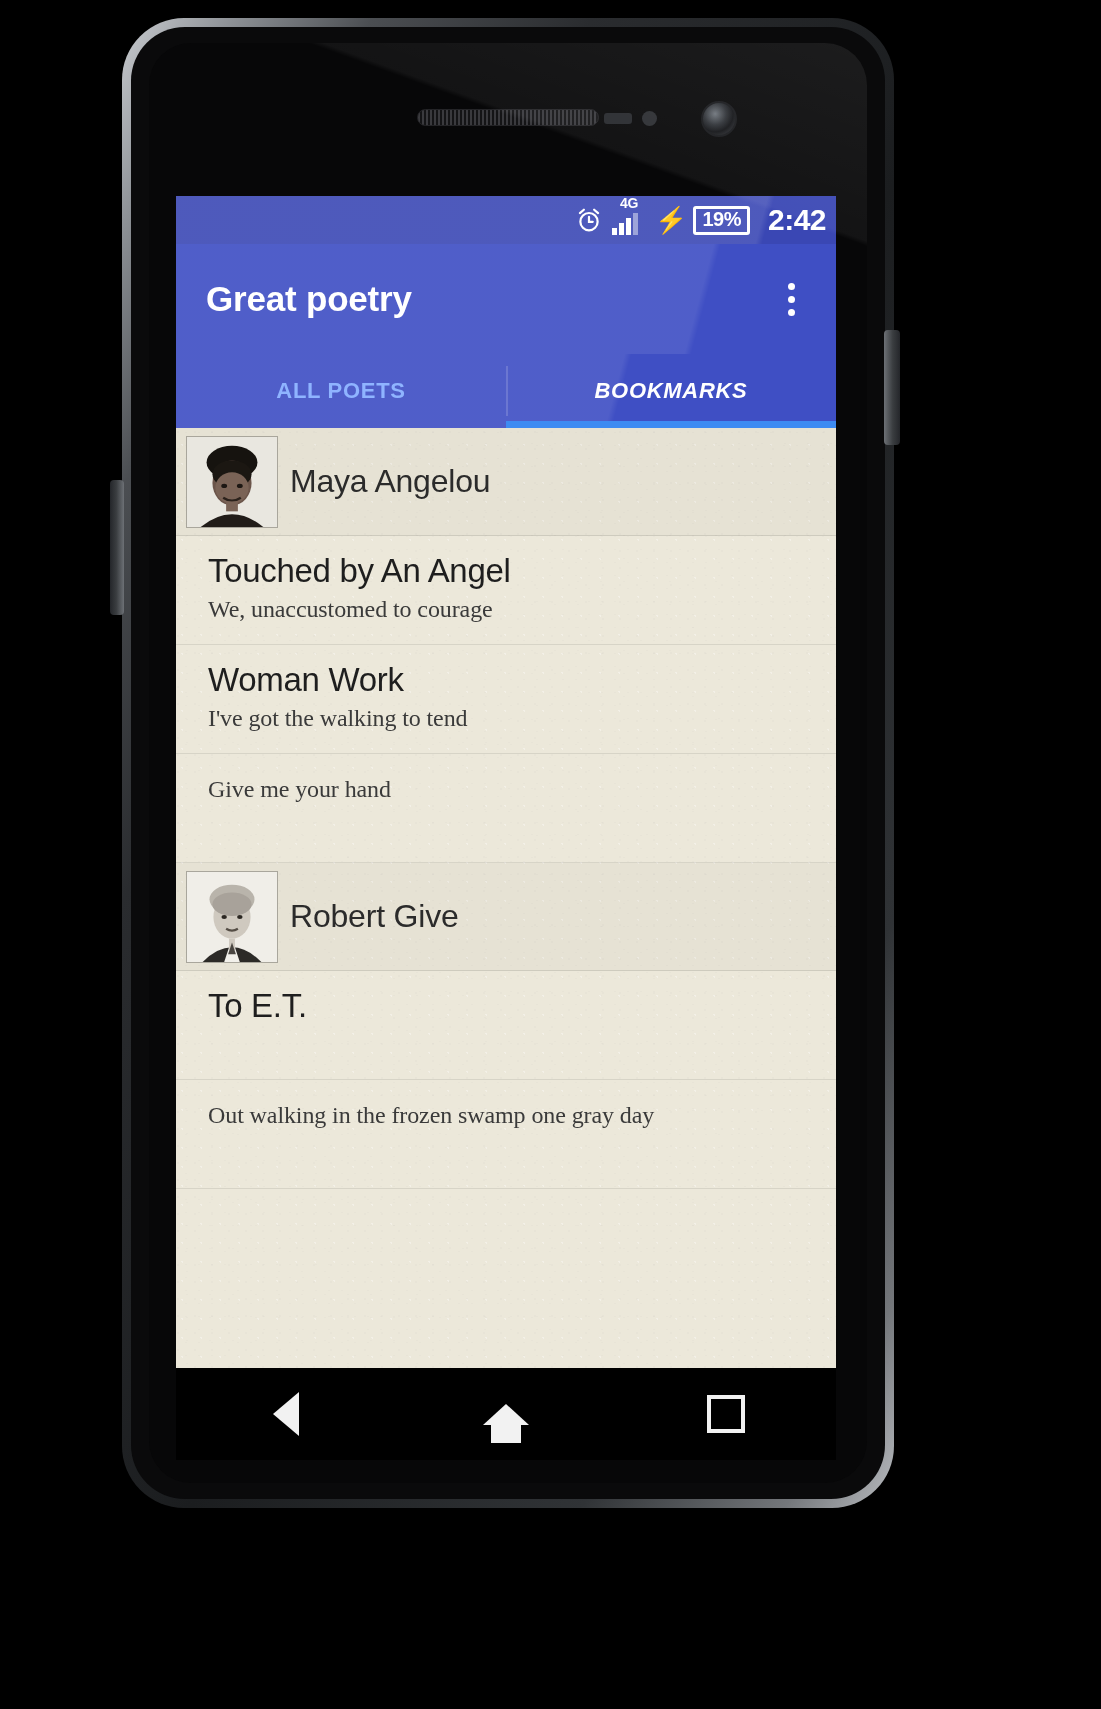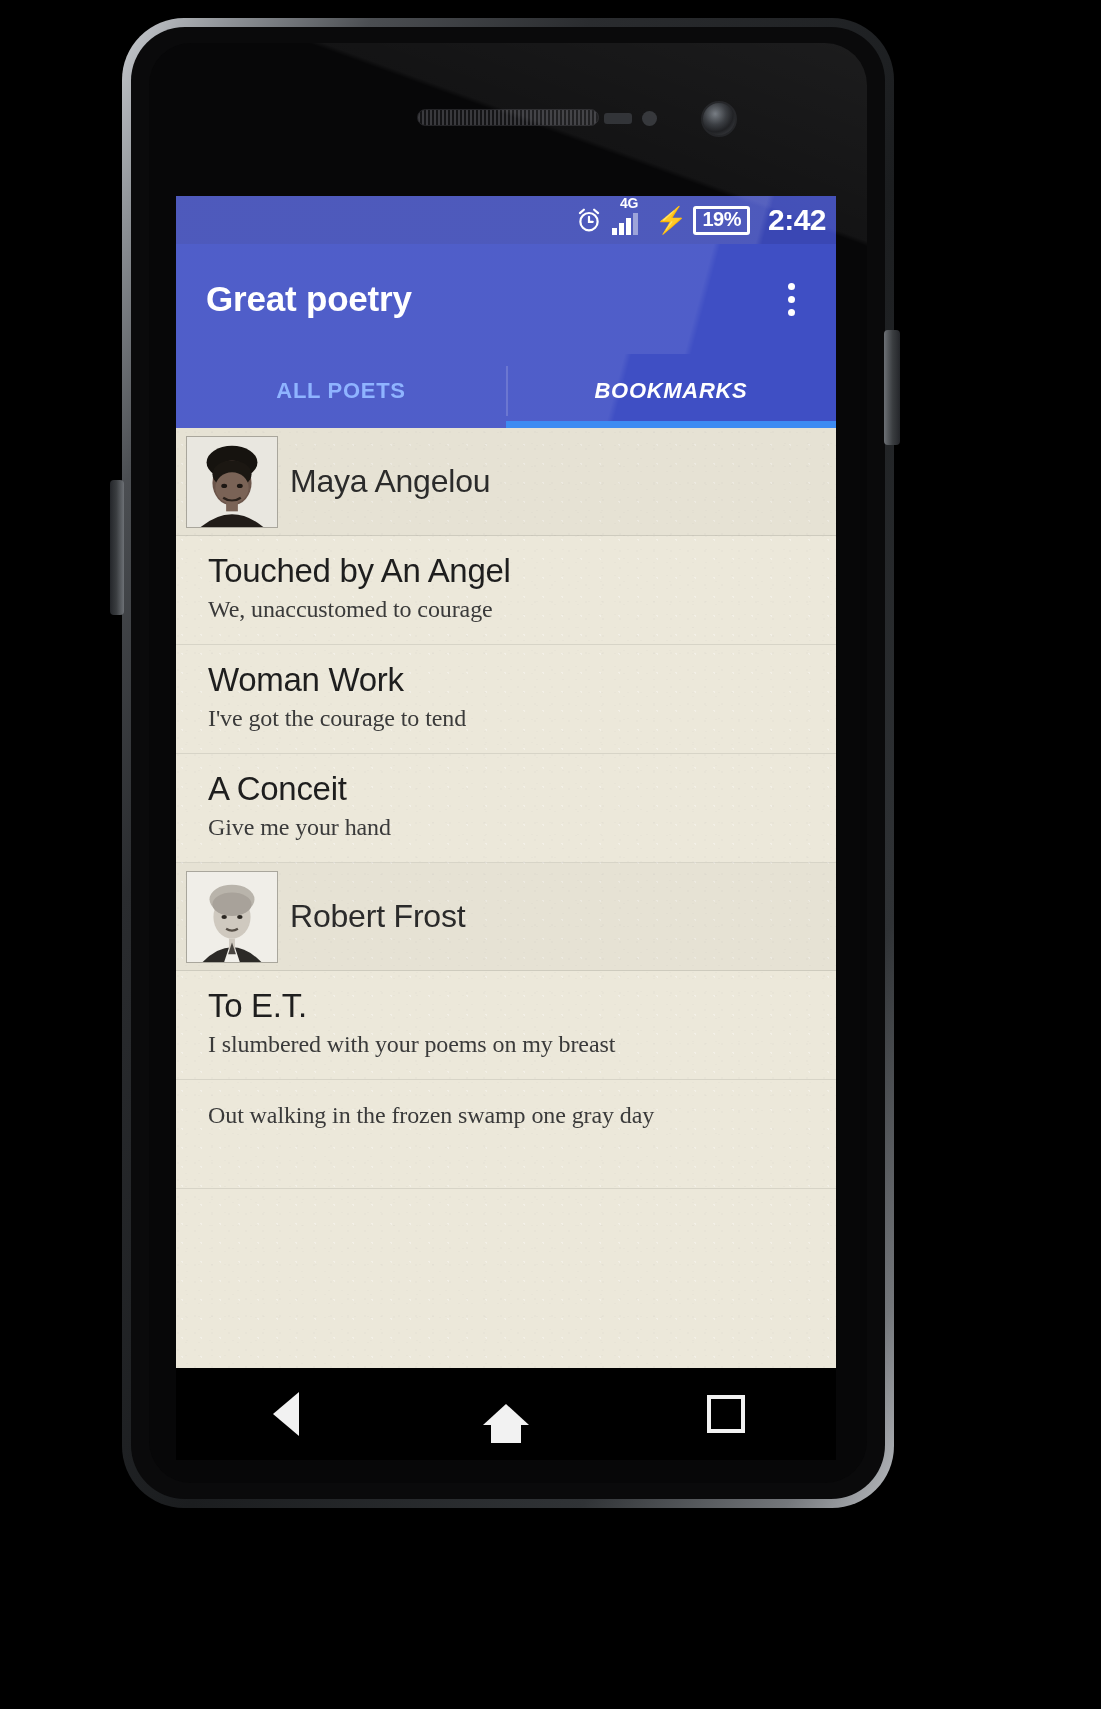--- a/index.html
+++ b/index.html
@@ -334,50 +334,48 @@
         <div class="poet-name">Maya Angelou</div>
       </div>
 
       <div class="poem-row">
         <div class="poem-title">Touched by An Angel</div>
         <div class="poem-first-line">We, unaccustomed to courage</div>
       </div>
 
       <div class="poem-row">
         <div class="poem-title">Woman Work</div>
-        <div class="poem-first-line">I've got the courage to tend</div>
-      </div>
-
-      <div class="poem-row">
-        <div class="poem-title">A Conceit</div>
+        <div class="poem-first-line">I've got the walking to tend</div>
+      </div>
+
+      <div class="poem-row">
         <div class="poem-first-line">Give me your hand</div>
       </div>
 
       <div class="poet-row">
         <div class="poet-avatar">
           <svg viewBox="0 0 92 92" preserveAspectRatio="none">
             <rect width="92" height="92" fill="#f0eee8"></rect>
             <ellipse cx="46" cy="28" rx="23" ry="15" fill="#b9b4ab"></ellipse>
             <ellipse cx="46" cy="46" rx="19" ry="22" fill="#cfc9bf"></ellipse>
             <ellipse cx="46" cy="33" rx="20" ry="12" fill="#a8a29a"></ellipse>
             <ellipse cx="38" cy="46" rx="2.8" ry="2" fill="#2b2722"></ellipse>
             <ellipse cx="54" cy="46" rx="2.8" ry="2" fill="#2b2722"></ellipse>
             <path d="M40 58 Q46 62 52 58" stroke="#544d45" stroke-width="2.2" fill="none"></path>
             <path d="M16 92 Q46 62 76 92 Z" fill="#2c2a27"></path>
             <path d="M46 68 L38 92 L54 92 Z" fill="#f2f0ea"></path>
             <rect x="43" y="68" width="6" height="12" fill="#cfc9bf"></rect>
             <path d="M46 72 L42 84 L50 84 Z" fill="#4a4641"></path>
           </svg>
         </div>
-        <div class="poet-name">Robert Frost</div>
+        <div class="poet-name">Robert Give</div>
       </div>
 
       <div class="poem-row">
         <div class="poem-title">To E.T.</div>
-        <div class="poem-first-line">I slumbered with your poems on my breast</div>
       </div>
 
 
       <div class="poem-row">
         <div class="poem-first-line">Out walking in the frozen swamp one gray day</div>
       </div>
 
     </div>
   </div>
 

